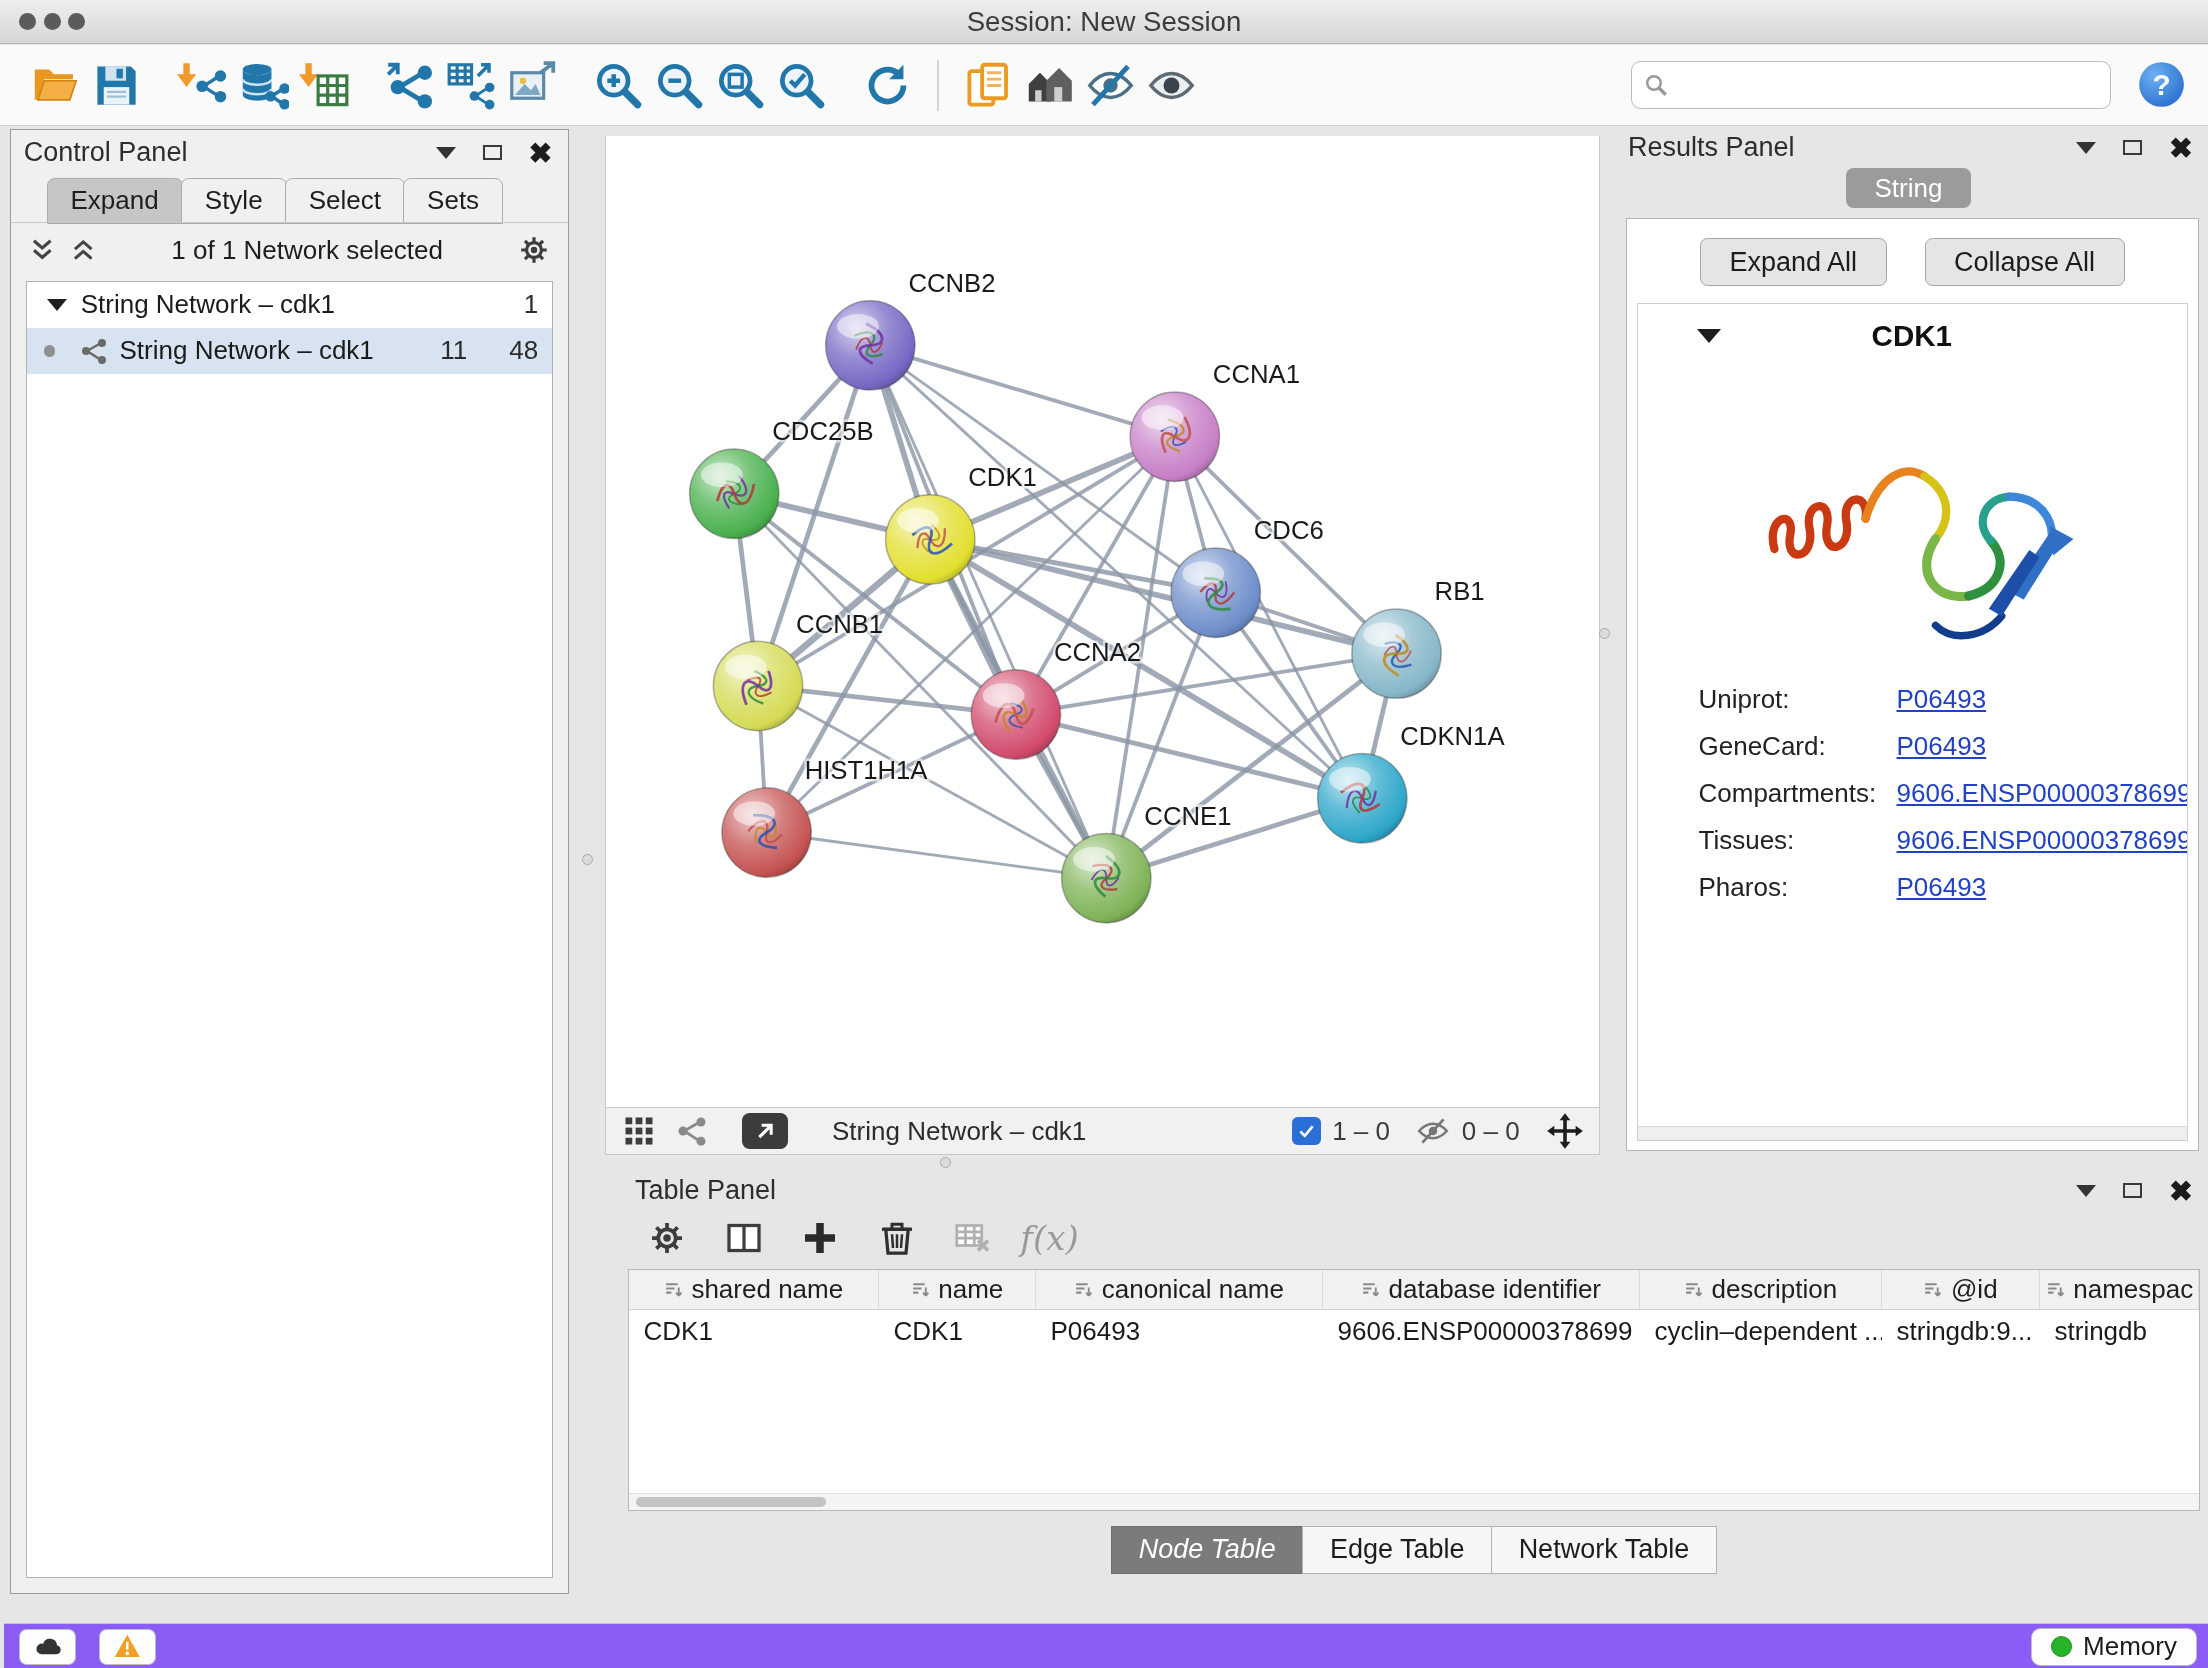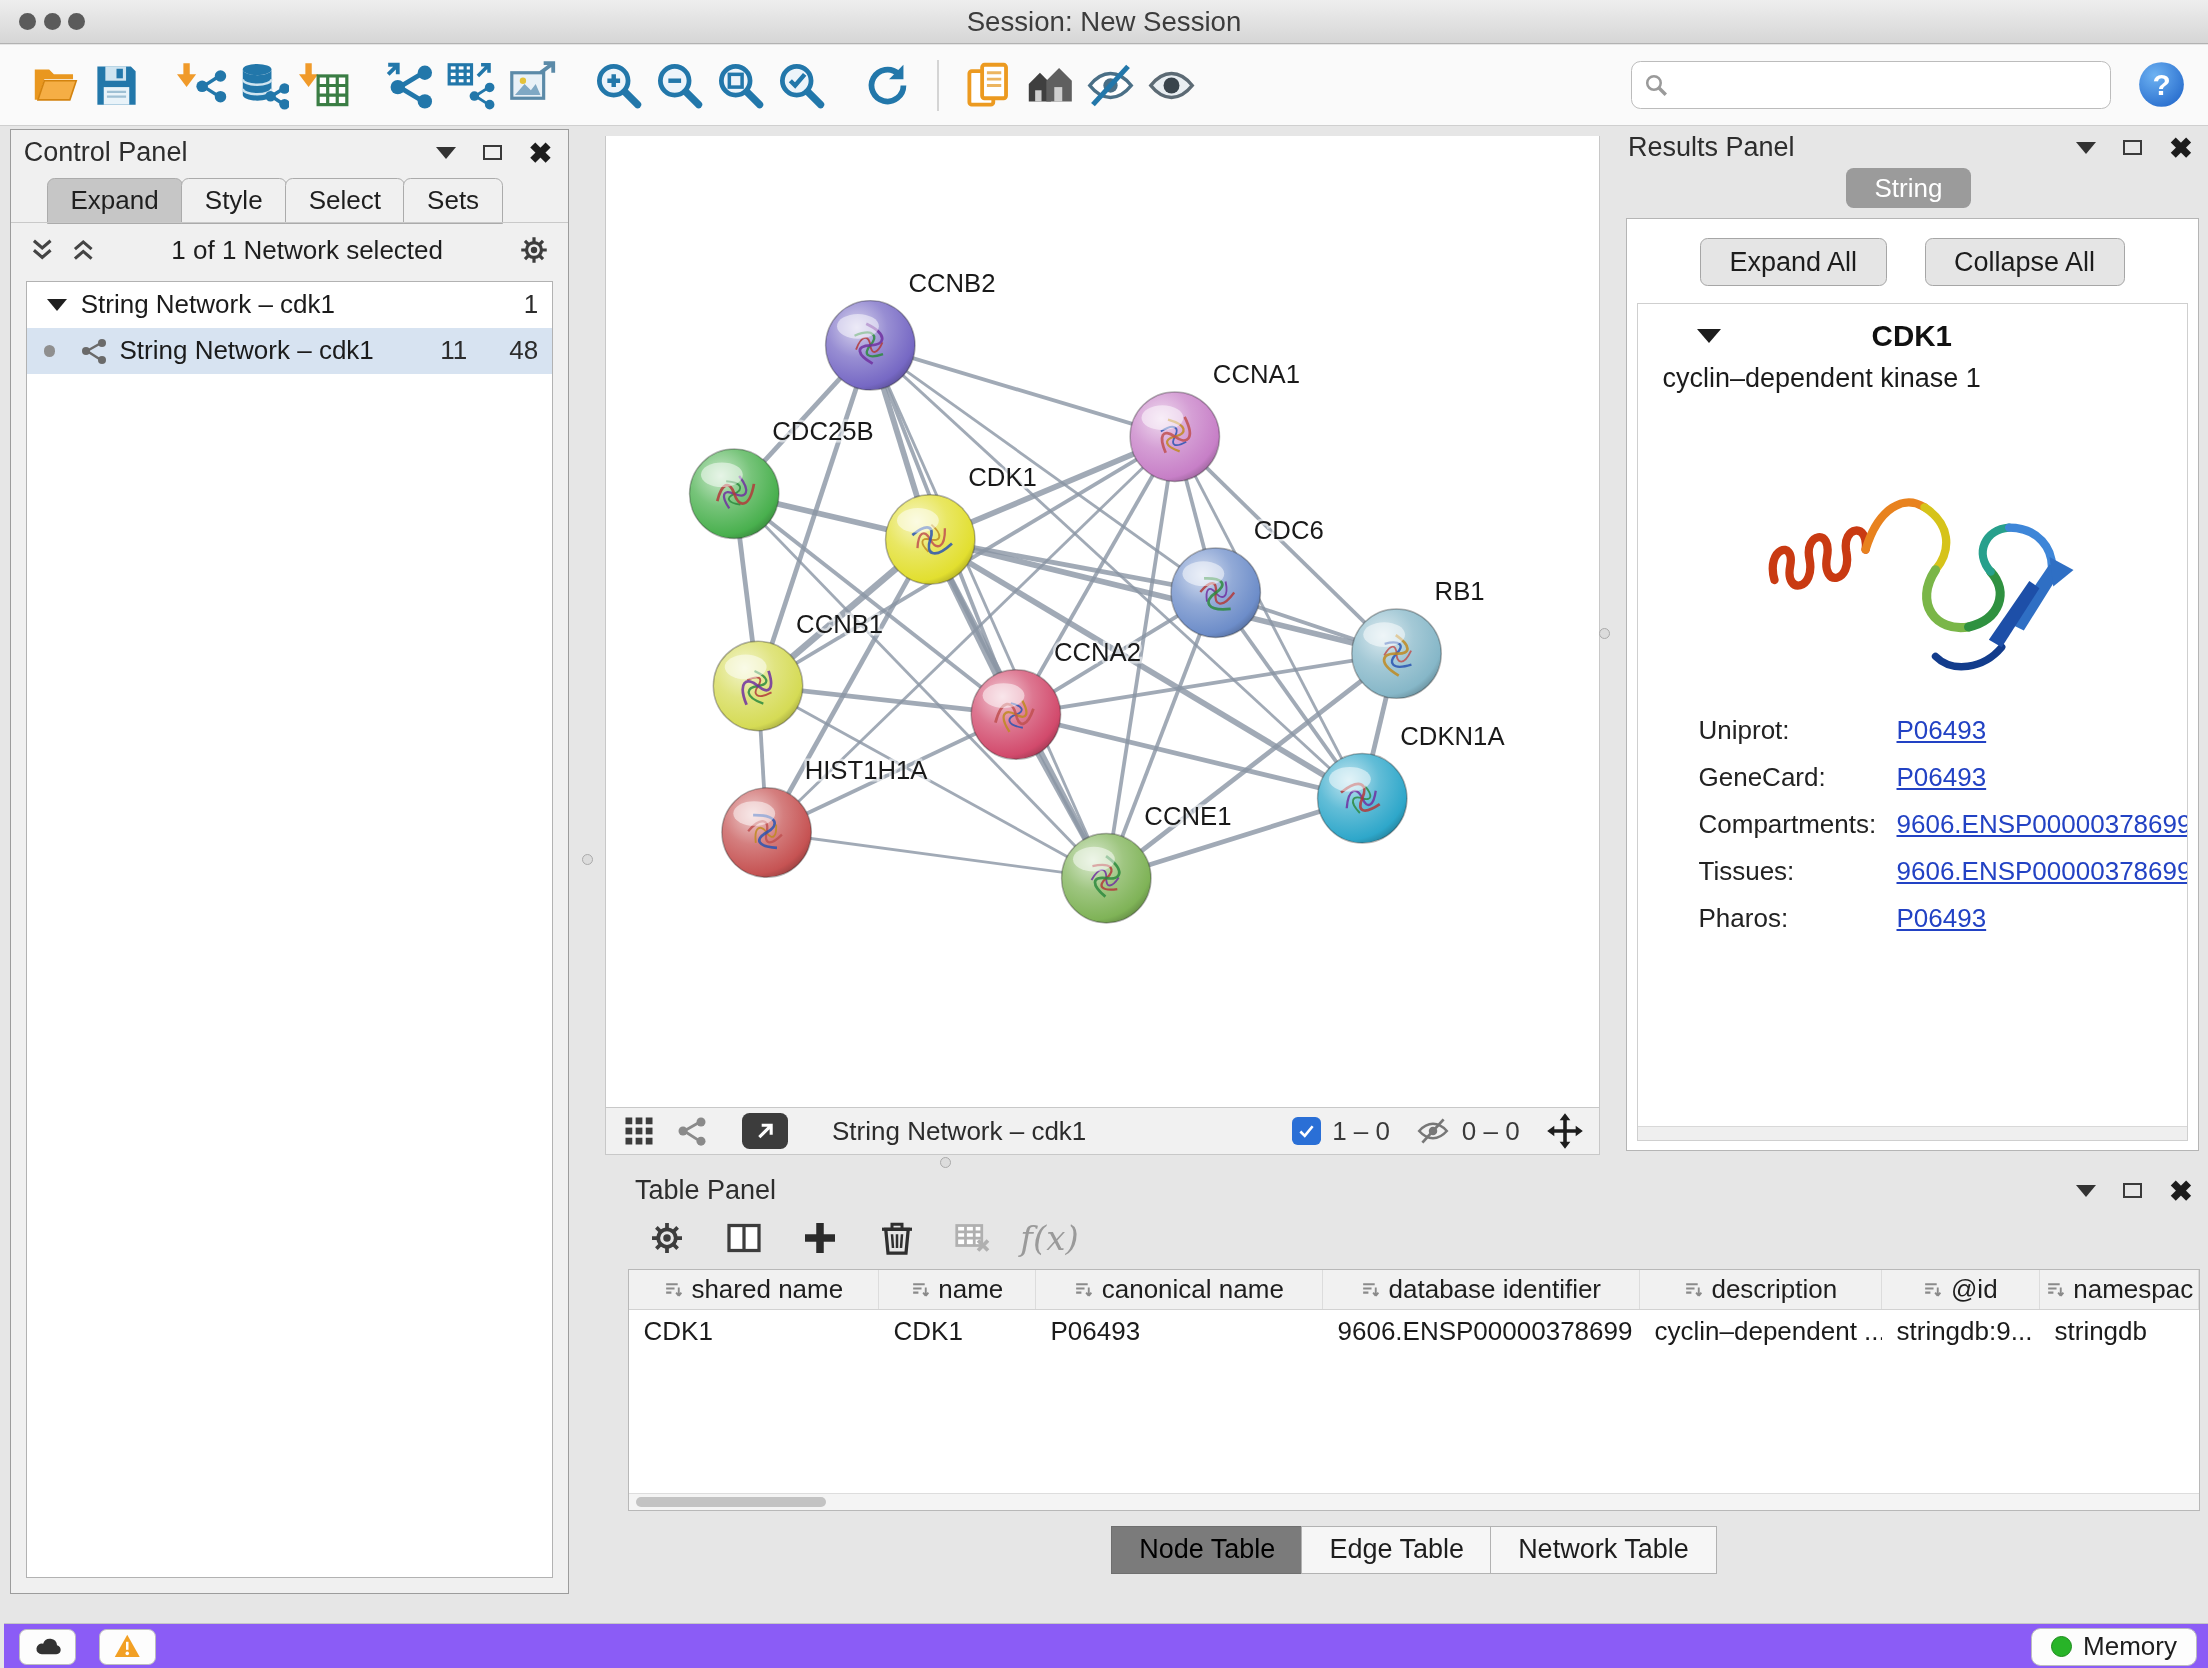--- a/index.html
+++ b/index.html
@@ -92,21 +92,21 @@
 .tp-head{display:flex;height:40px;background:#f1f1f1;border-bottom:1.9px solid #d2d2d2;}
 .th{display:flex;align-items:center;justify-content:center;gap:7.6px;font-size:26px;border-right:1.9px solid #dcdcdc;overflow:hidden;white-space:nowrap;color:#1e1e1e;cursor:pointer;}
 .th svg{width:21px;height:21px;flex:0 0 auto;}
 .tr{display:flex;height:44px;align-items:center;cursor:pointer;}
 .td{font-size:26px;overflow:hidden;white-space:nowrap;padding-left:15px;color:#1b1b1b;}
 .col0{width:250px}.col1{width:157px}.col2{width:287px}.col3{width:317px}.col4{width:242px}.col5{width:158px}.col6{flex:1}
 .tp-hscroll{position:absolute;left:0;right:0;bottom:0;height:17px;background:#f4f4f4;border-top:1px solid #dddddd;}
 .tp-thumb{position:absolute;left:7.6px;top:2.9px;width:190px;height:10.5px;background:#c3c3c3;border-radius:5.7px;cursor:pointer;}
 .tp-tabs{display:flex;justify-content:center;margin-top:15px;}
 .tp-tab{padding:7.6px 27px;font-size:27px;border:1.9px solid #b2b2b2;background:#f6f6f6;margin-right:-1.9px;cursor:pointer;color:#1d1d1d;}
-.tp-tab.sel{background:#7b7b7b;color:#000000;border-color:#6f6f6f;}
+.tp-tab.sel{background:#7b7b7b;color:#ffffff;border-color:#6f6f6f;font-style:italic;}
 
 
 .statusbar{position:absolute;left:4px;top:1623px;width:2208px;height:46px;background:#8b5cf6;border-top:1.9px solid #c6c6c6;display:flex;align-items:center;padding:16px 15px;gap:23px;}
 .sb-btn{width:57px;height:36px;background:#fdfdfd;border:1.9px solid #bdbdbd;border-radius:7.6px;display:flex;align-items:center;justify-content:center;cursor:pointer;}
 .sb-btn svg{width:28.5px;height:28.5px;}
 .memory-btn{margin-left:auto;height:38px;display:flex;align-items:center;gap:11.4px;padding:0 19px;background:#fdfdfd;border:1.9px solid #bdbdbd;border-radius:9.5px;font-size:26px;cursor:pointer;font-family:inherit;color:#1d1d1d;}
 .mem-dot{width:21px;height:21px;border-radius:50%;background:#28b428;border:1px solid #1b8a1b;}
 
 
 .split-dot{position:absolute;width:11.4px;height:11.4px;border-radius:50%;background:#dcdcdc;border:1px solid #aaaaaa;cursor:col-resize;}
@@ -632,21 +632,20 @@
   <div class="rp-content">
     <div class="rp-buttons">
       <button class="rp-btn">Expand All</button>
       <button class="rp-btn">Collapse All</button>
     </div>
     <div class="rp-section">
       <div class="rp-sec-head">
         <span class="rp-sec-tri"></span>
         <span class="rp-gene">CDK1</span>
       </div>
-      <div class="rp-desc">cyclin–dependent kinase 1</div>
       <svg class="rp-ribbon" width="371" height="276" viewBox="0 0 390 300">
         <g fill="none" stroke-linecap="round">
           <path d="M45 175 C35 140 68 130 62 160 C56 192 90 186 83 152 C77 124 108 118 102 150 C96 184 130 178 123 144 C118 116 148 112 144 142" stroke="#c93a12" stroke-width="9"></path>
           <path d="M144 142 C158 96 186 82 208 96" stroke="#e8821e" stroke-width="9"></path>
           <path d="M208 96 C236 114 238 142 220 164" stroke="#d6c31a" stroke-width="9"></path>
           <path d="M220 164 C196 200 220 232 256 226" stroke="#7ab648" stroke-width="10"></path>
           <path d="M256 226 C290 218 300 188 280 166" stroke="#2f9140" stroke-width="10"></path>
           <path d="M280 166 C262 146 274 120 300 118" stroke="#27a08c" stroke-width="9"></path>
           <path d="M300 118 C330 118 350 140 346 168" stroke="#3e86d8" stroke-width="9"></path>
           <path d="M292 248 C272 272 238 276 220 258" stroke="#123c8c" stroke-width="8"></path>

